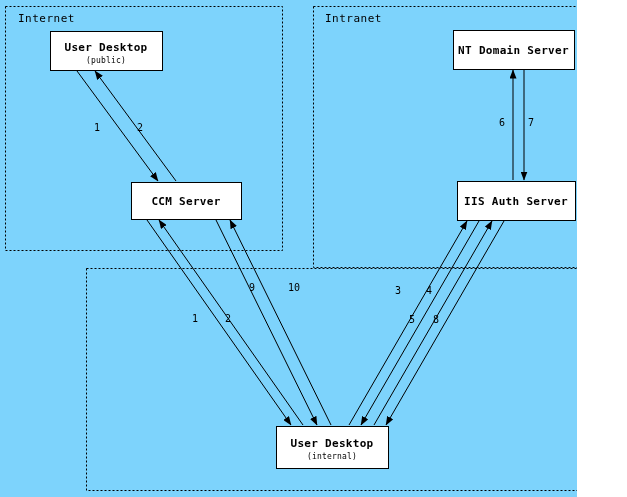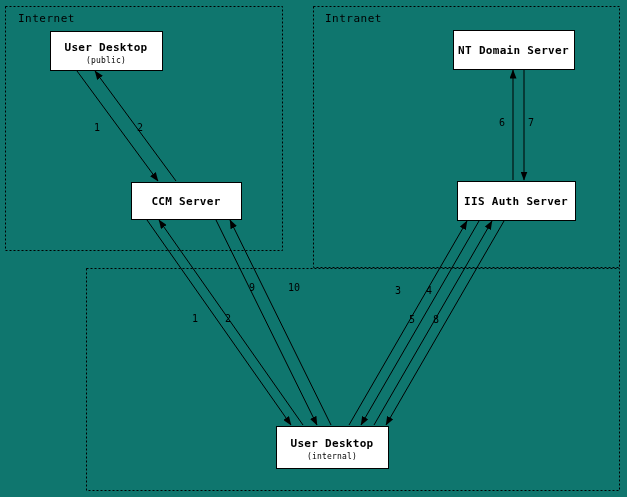--- a/index.html
+++ b/index.html
@@ -6,23 +6,23 @@
   html, body {
     margin: 0;
     padding: 0;
     background: #ffffff;
   }
   body {
     font-family: "DejaVu Sans Mono", "Liberation Mono", monospace;
   }
   #diagram-root {
     position: relative;
-    width: 627px;
+    width: 577px;
     height: 497px;
-    background: #0f766e;
+    background: #7dd3fc;
     overflow: hidden;
   }
   #diagram-svg {
     position: absolute;
     left: 0;
     top: 0;
     width: 627px;
     height: 497px;
   }
   .zone-label {

